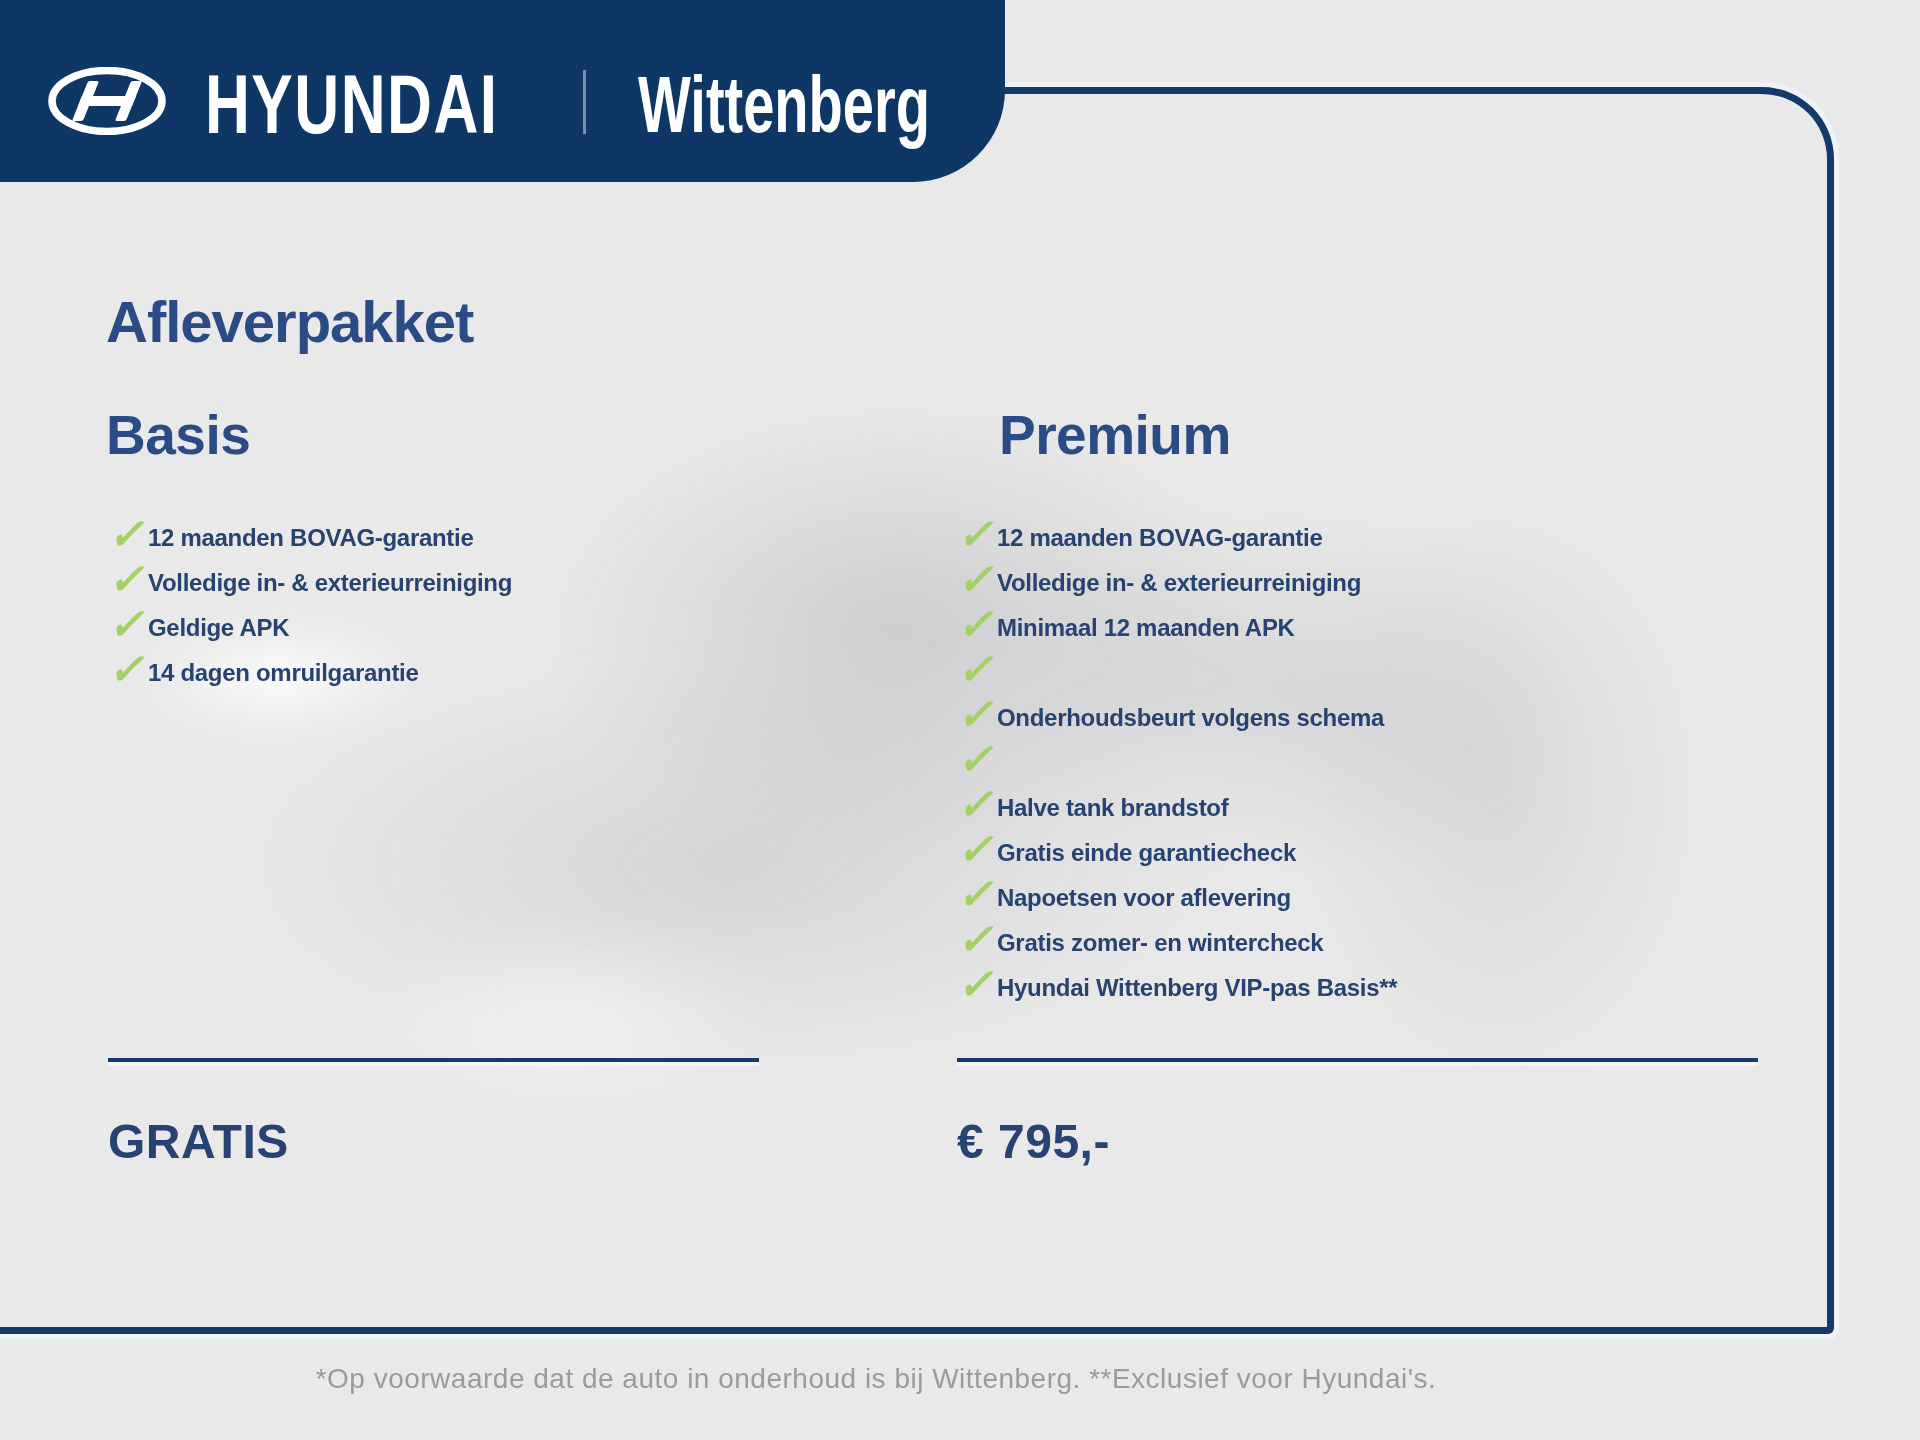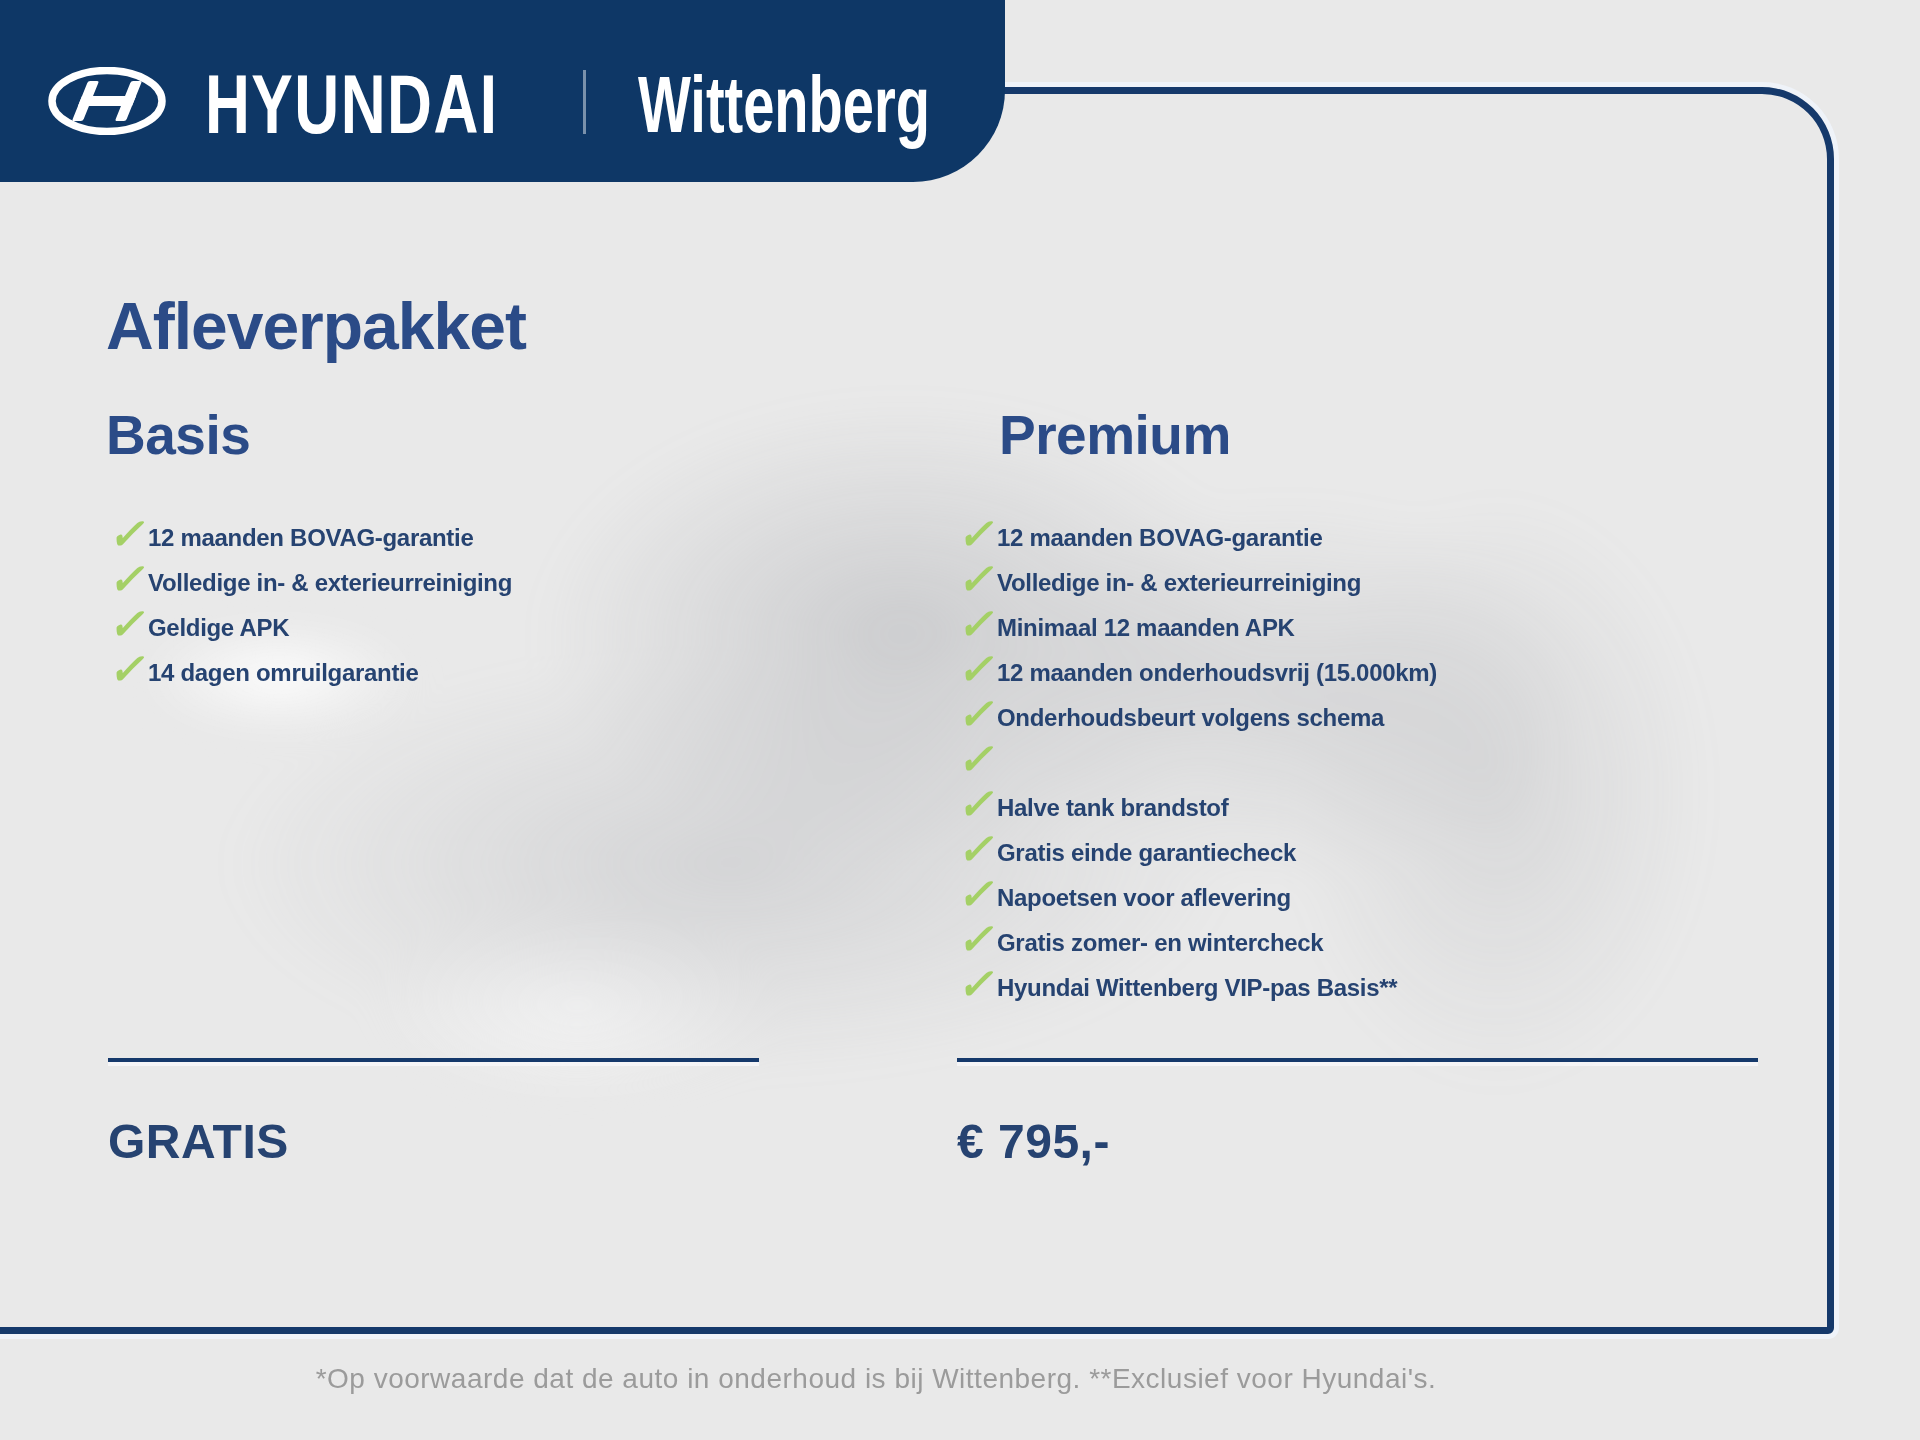--- a/index.html
+++ b/index.html
@@ -59,21 +59,21 @@
     background:rgba(255,255,255,0.45);
   }
   .dealer{
     position:absolute;left:638px;top:59px;
     font-size:80px;font-weight:bold;color:#fff;letter-spacing:0;
     transform:scaleX(0.70);transform-origin:left top;white-space:nowrap;
   }
 
   .page-title{
     position:absolute;left:106px;top:288px;
-    font-size:66px;font-weight:bold;color:var(--title-blue);letter-spacing:-1px;
+    font-size:58px;font-weight:bold;color:var(--title-blue);letter-spacing:-1px;
     white-space:nowrap;
   }
 
   .col-heading{
     position:absolute;top:403px;
     font-size:55px;font-weight:bold;color:var(--title-blue);letter-spacing:-0.5px;
     white-space:nowrap;
   }
   .col-basis .col-heading{left:106px;}
   .col-premium .col-heading{left:999px;}
@@ -177,21 +177,20 @@
         <li>
         <span class="check">✓</span>
         <span class="feature-text">Volledige in- &amp; exterieurreiniging</span>
       </li>
         <li>
         <span class="check">✓</span>
         <span class="feature-text">Minimaal 12 maanden APK</span>
       </li>
         <li>
         <span class="check">✓</span>
-        <span class="feature-text">12 maanden onderhoudsvrij (15.000km)</span>
       </li>
         <li>
         <span class="check">✓</span>
         <span class="feature-text">Onderhoudsbeurt volgens schema</span>
       </li>
         <li>
         <span class="check">✓</span>
       </li>
         <li>
         <span class="check">✓</span>

